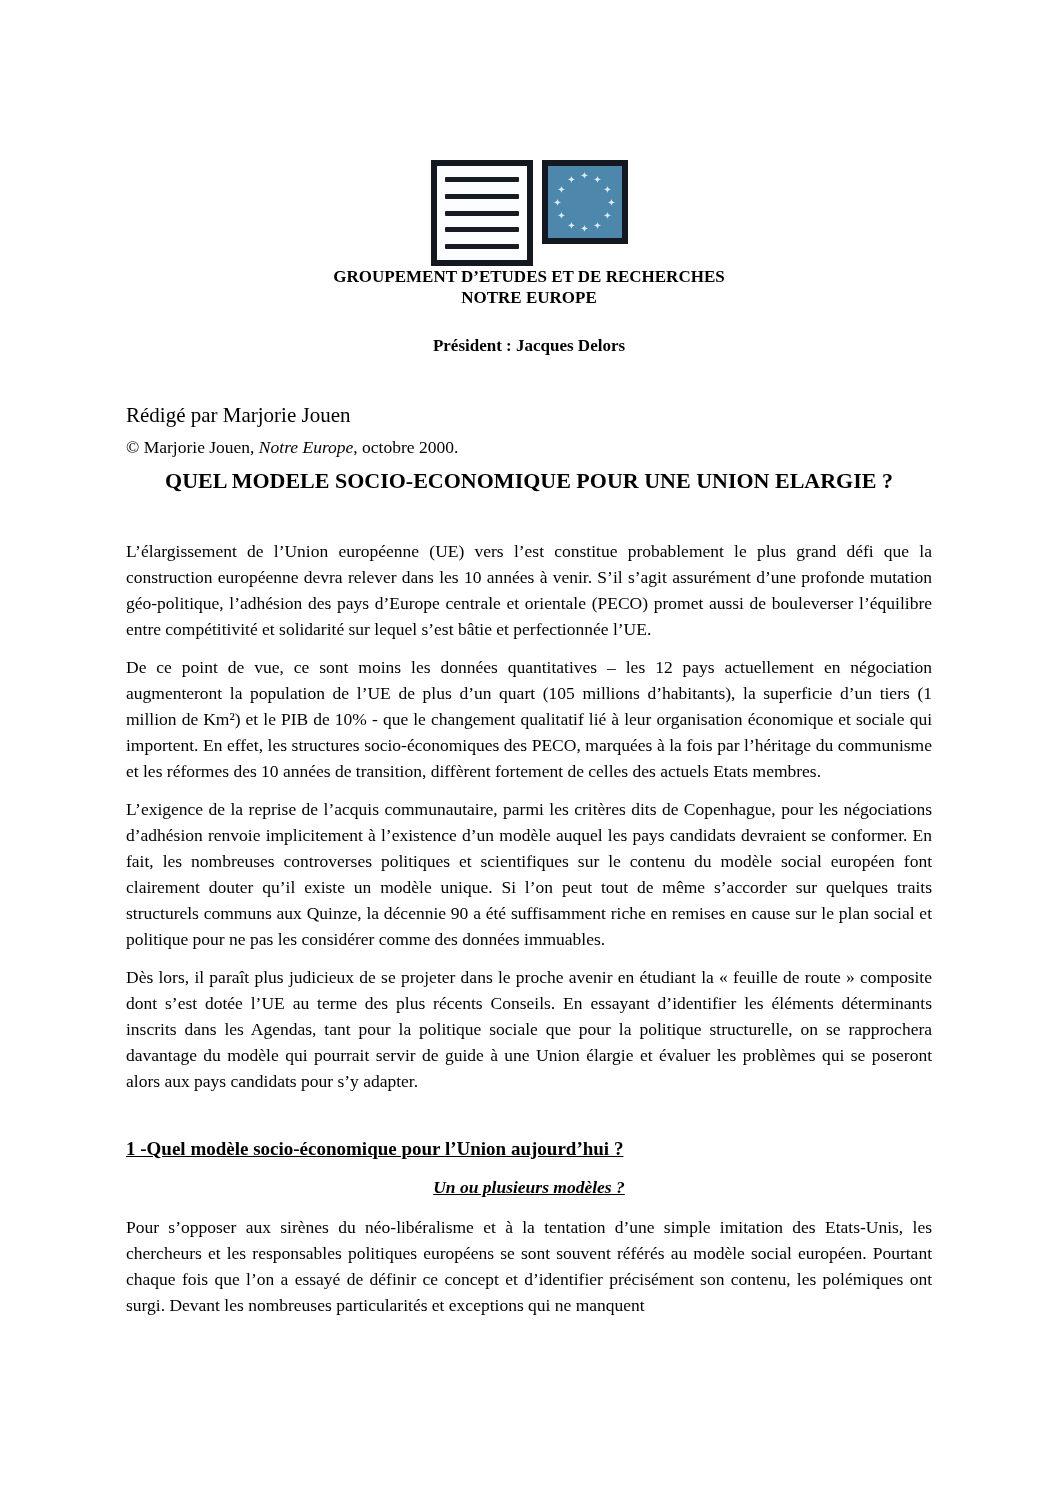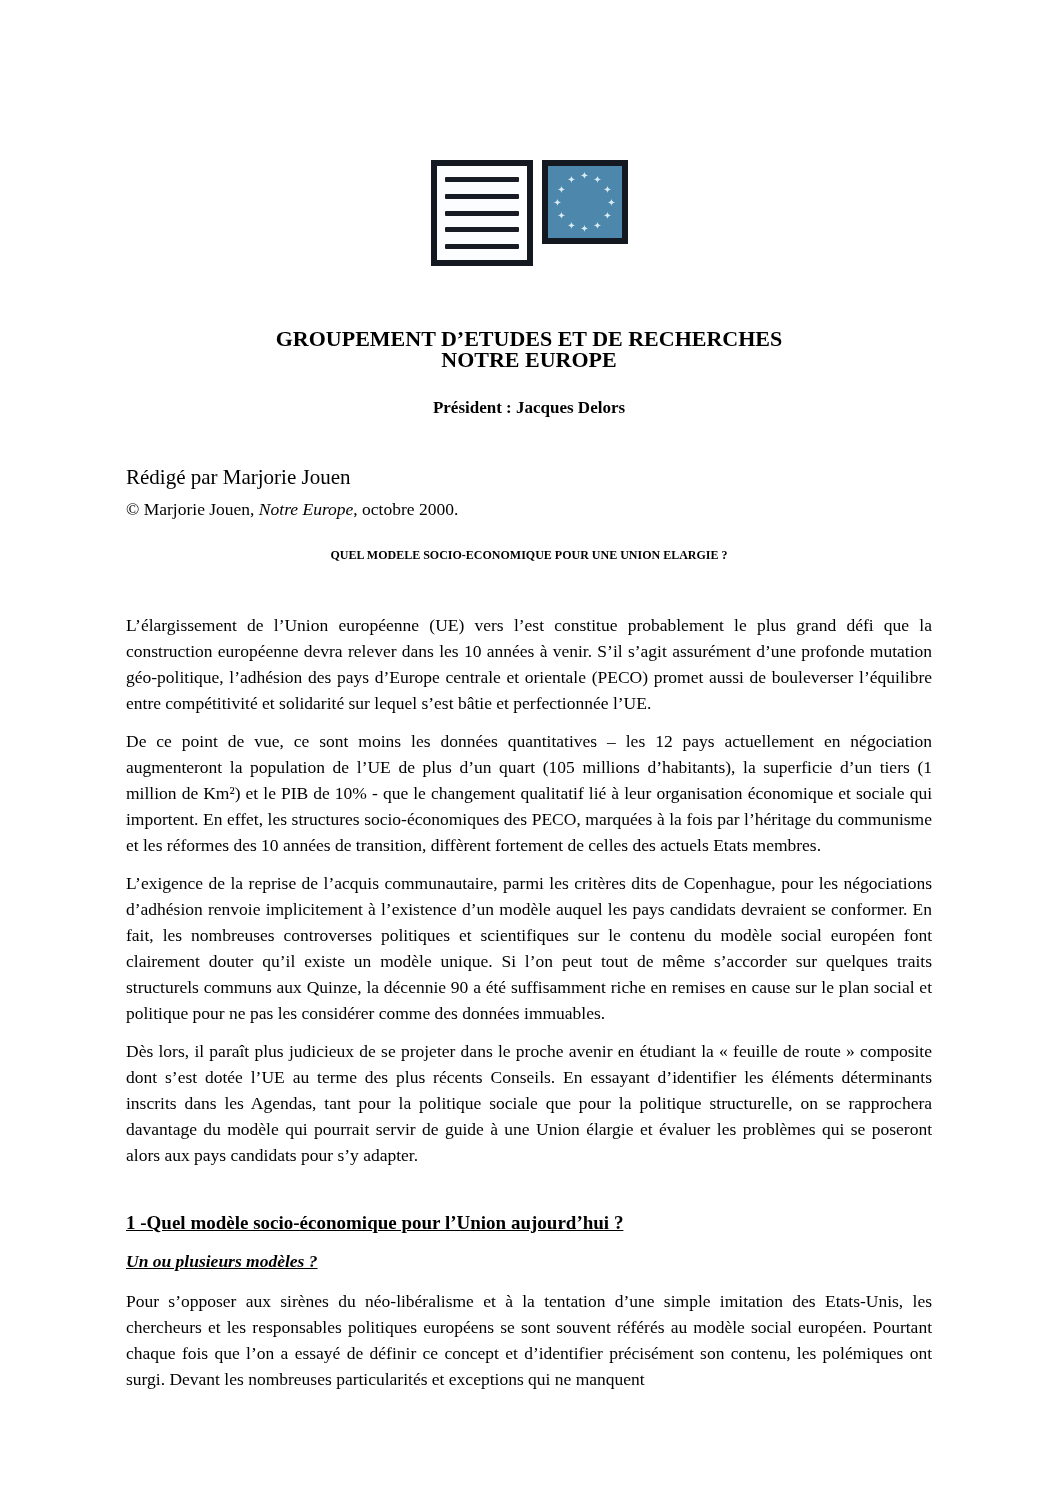--- a/index.html
+++ b/index.html
@@ -59,44 +59,43 @@
   .star.s6  { left: 50px; top: 60px; }
   .star.s7  { left: 37px; top: 63px; }
   .star.s8  { left: 24px; top: 60px; }
   .star.s9  { left: 14px; top: 50px; }
   .star.s10 { left: 10px; top: 37px; }
   .star.s11 { left: 14px; top: 24px; }
   .star.s12 { left: 24px; top: 14px; }
 
   
   .org-block {
-    margin-top: 62px;
     text-align: center;
     font-weight: bold;
-    font-size: 22px;
+    font-size: 17px;
     line-height: 21px;
   }
   .president-line {
     margin-top: 28px;
     text-align: center;
     font-weight: bold;
     font-size: 17px;
   }
 
   
   .byline { margin-top: 46px; font-size: 21px; line-height: 26px; }
   .copyright-line { margin-top: 6px; font-size: 17.5px; line-height: 26px; }
   .italic { font-style: italic; }
 
   
   .doc-title {
-    margin-top: 20px;
+    margin-top: 8px;
     text-align: center;
     font-weight: bold;
-    font-size: 12px;
+    font-size: 22px;
     line-height: 26px;
   }
 
   
   .body-text p {
     margin: 0 0 12px 0;
     font-size: 17.5px;
     line-height: 26px;
     text-align: justify;
   }
@@ -109,20 +108,21 @@
     line-height: 26px;
     text-decoration: underline;
   }
   .section-subheading {
     margin-top: 12px;
     font-weight: bold;
     font-style: italic;
     font-size: 17.5px;
     line-height: 26px;
     text-decoration: underline;
+    text-align: center;
   }
   .body-text p.after-sub { margin-top: 14px; }
 </style>
 </head>
 <body>
 
 <div class="page">
 
   <div class="logo-row">
     <div class="logo-square doc-square">

